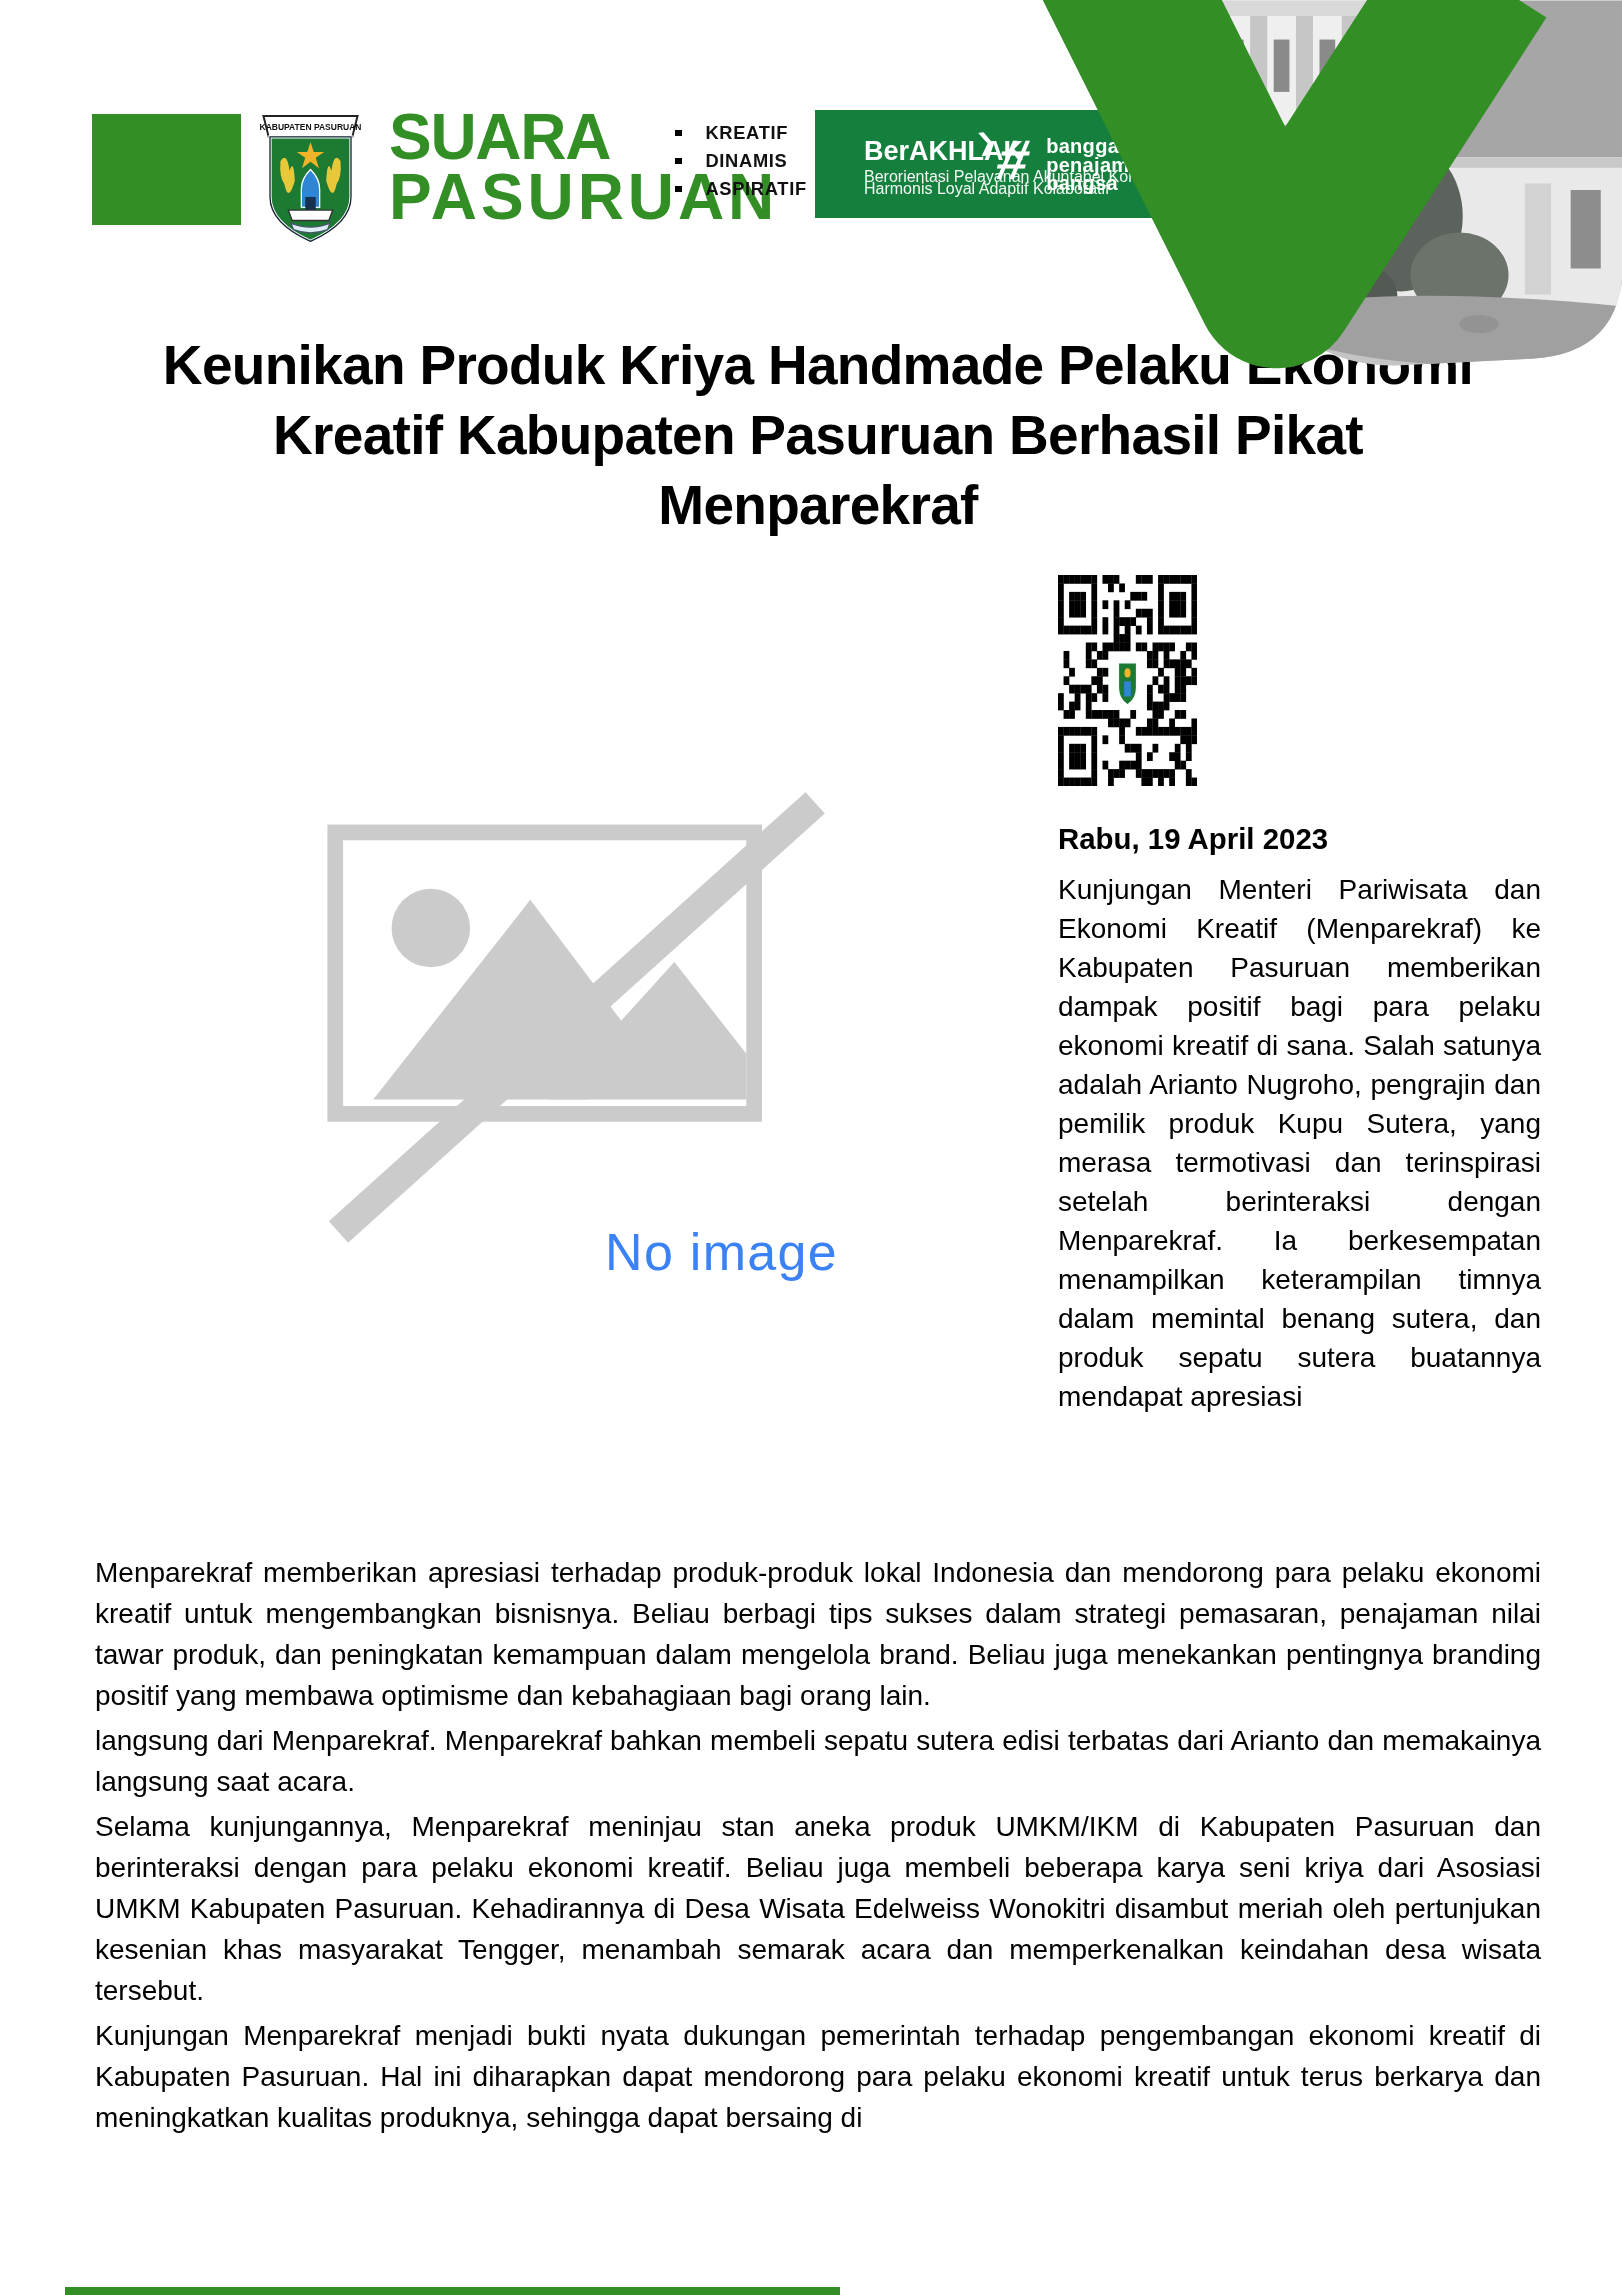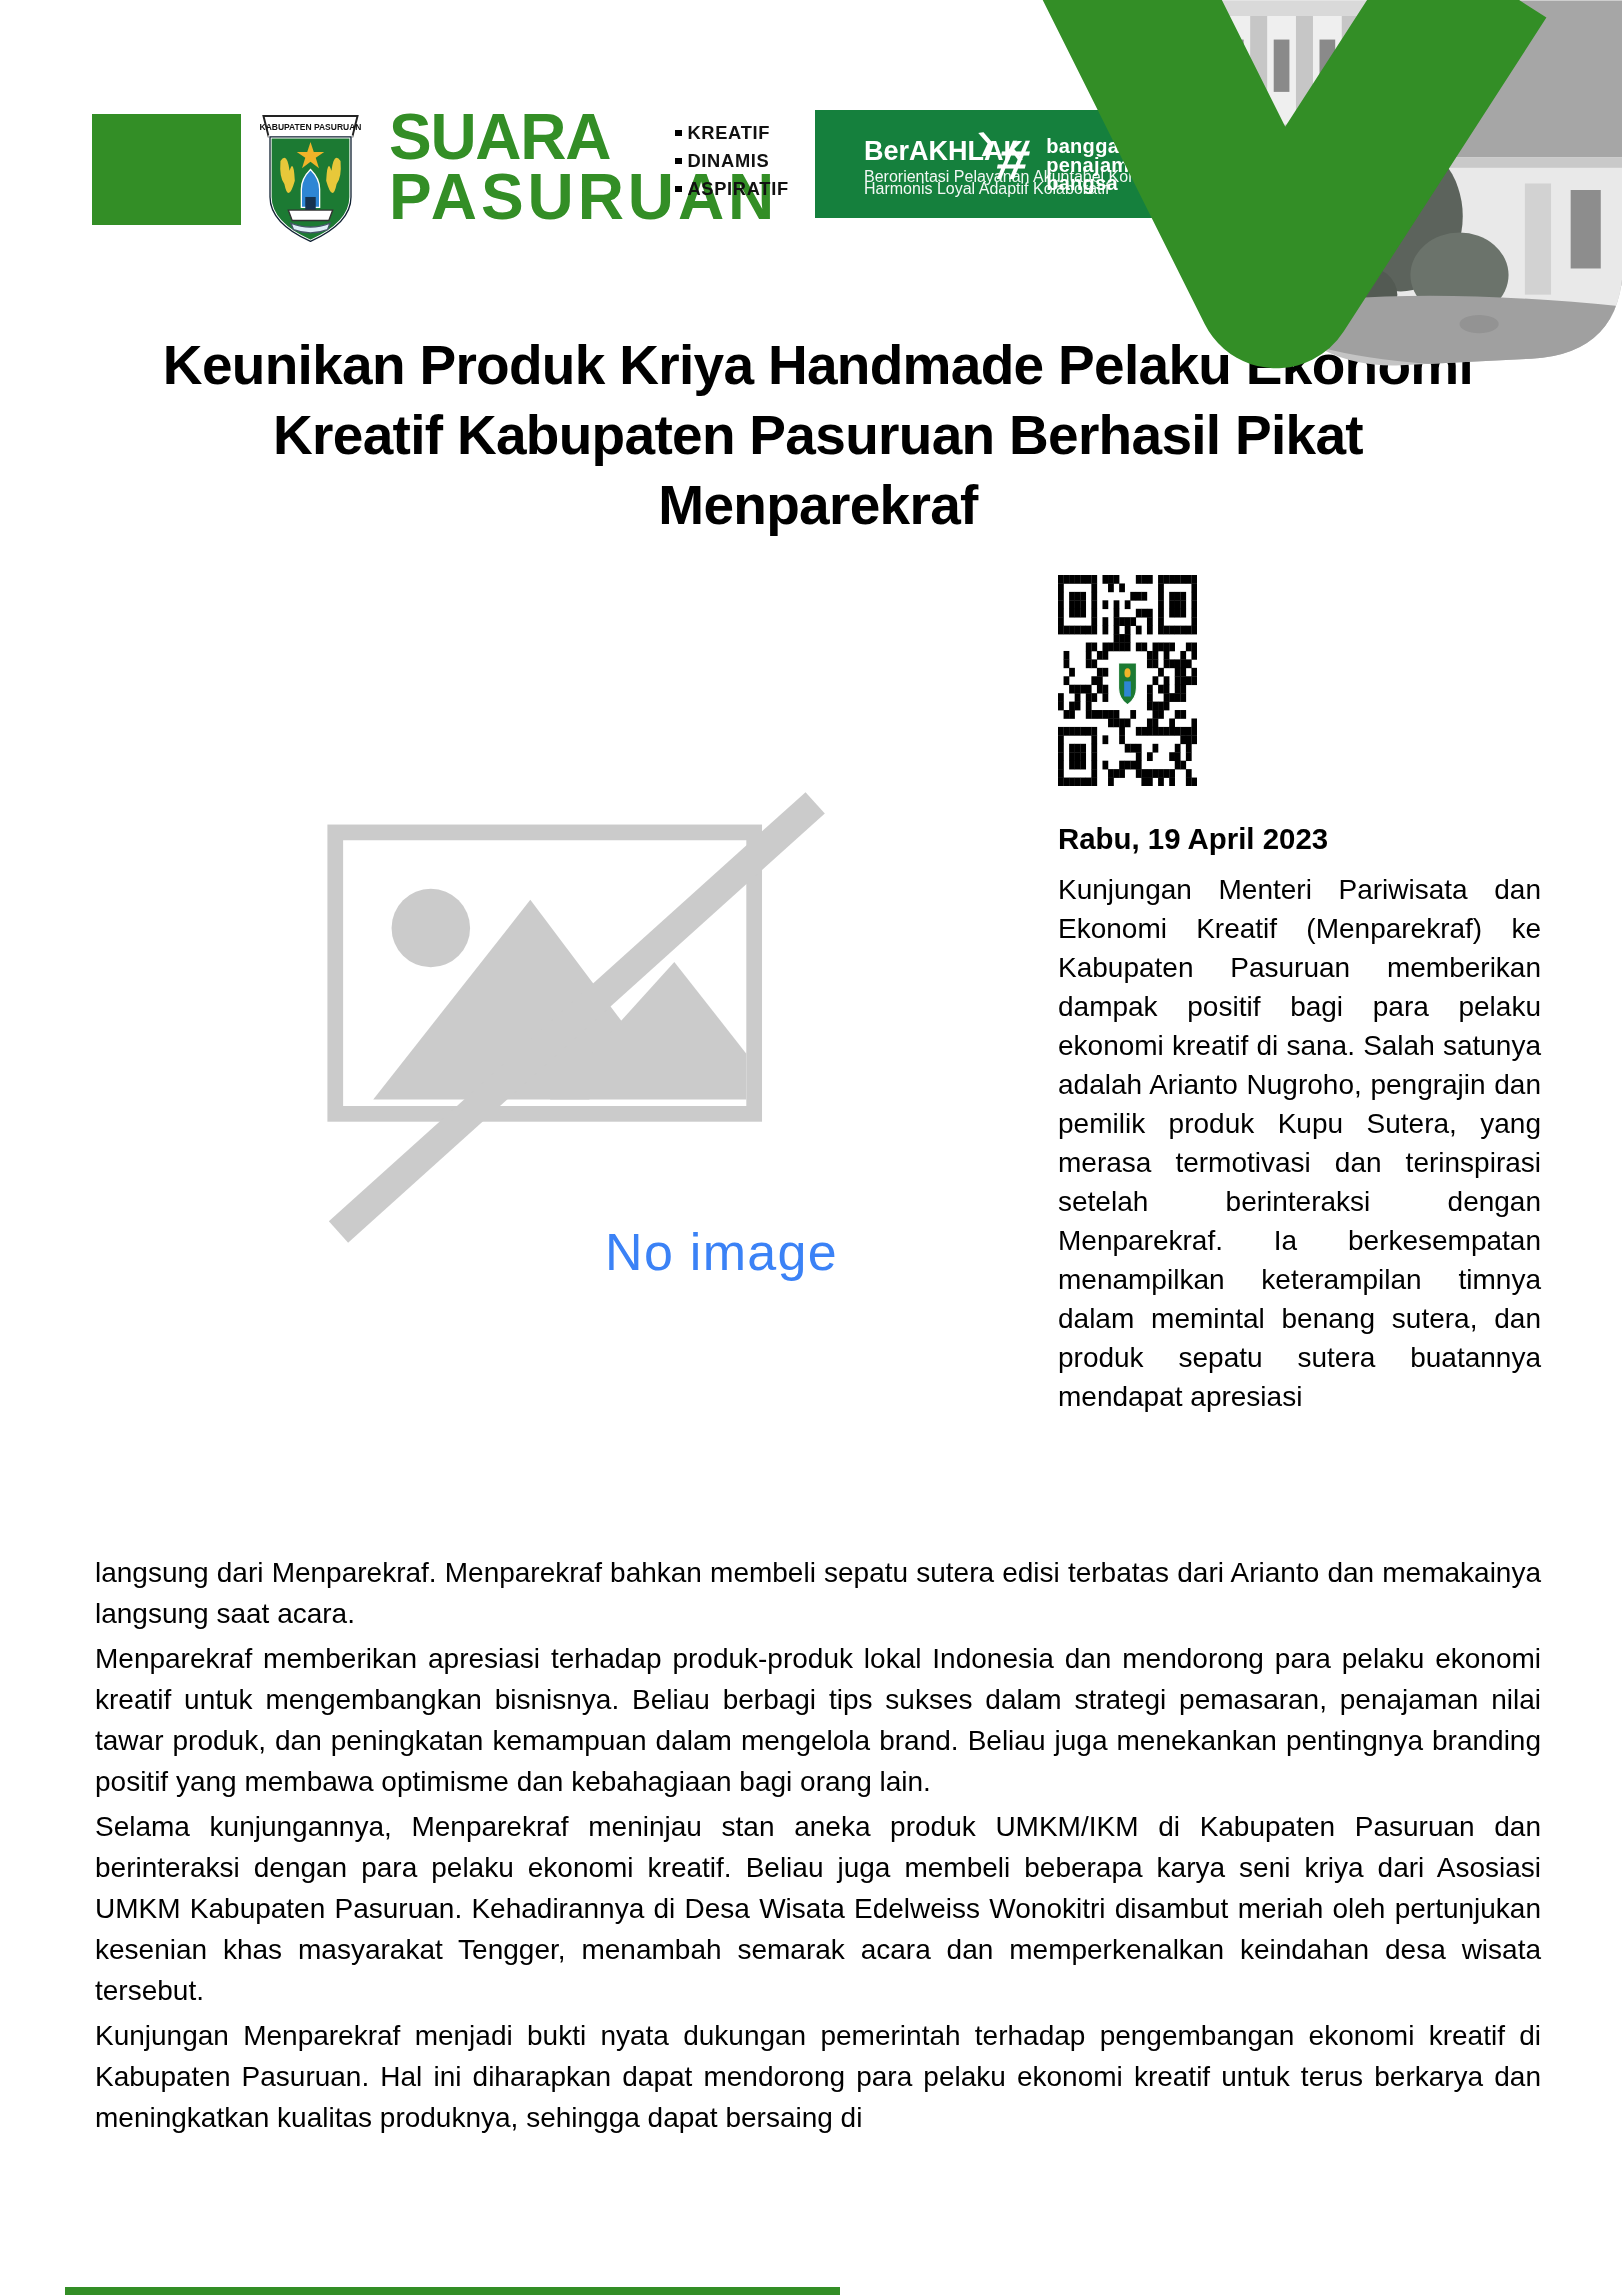--- a/index.html
+++ b/index.html
@@ -7,21 +7,21 @@
        font-family:"Liberation Sans","DejaVu Sans",sans-serif;color:#000;}
   .abs{position:absolute;}
 
   
   .green-block{left:92px;top:114px;width:149px;height:111px;background:#338e26;}
   .crest{left:254px;top:99px;width:113px;height:145px;}
   .brand{left:389px;top:105px;line-height:1;}
   .brand .l1{font-size:64px;font-weight:bold;color:#338e26;letter-spacing:-1.3px;}
   .brand .l2{font-size:64px;font-weight:bold;color:#338e26;letter-spacing:3.9px;margin-top:-3.9px;}
   .tagline{left:675px;top:122px;}
-  .tagline .row{display:flex;align-items:center;margin-bottom:5.9px;}
+  .tagline .row{display:flex;align-items:center;margin-bottom:5.9px;gap:18px;}
   .tagline .sq{width:6.5px;height:6.5px;background:#000;margin-right:5.9px;flex:0 0 auto;}
   .tagline .tx{font-size:18.3px;font-weight:bold;letter-spacing:0.7px;color:#111;}
 
   
   .band{left:815px;top:110px;width:592px;height:108px;background:#15803d;z-index:3;}
   .berakhlak{position:absolute;left:49px;top:26px;color:#fff;}
   .berakhlak .t{font-size:27px;font-weight:bold;letter-spacing:0px;}
   .berakhlak .s{font-size:16px;font-weight:400;line-height:11.8px;margin-top:3.9px;opacity:.95;}
   .arrow-glyph{position:absolute;left:161px;top:18.3px;color:#fff;font-size:23.6px;font-weight:bold;transform:rotate(-8deg);}
   .hashtag{position:absolute;left:182px;top:23.6px;color:#fff;display:flex;}
@@ -454,20 +454,20 @@
     <path d="M420,540 L610,330 L720,470 L720,540 Z"></path>
     <rect x="-20" y="420" width="980" height="44" transform="rotate(-42 430 440)"></rect>
   </g>
 </svg>
 <div class="abs noimage">No image</div>
 
 <div class="abs date">Rabu, 19 April 2023</div>
 <div class="abs leadcol">Kunjungan Menteri Pariwisata dan Ekonomi Kreatif (Menparekraf) ke Kabupaten Pasuruan memberikan dampak positif bagi para pelaku ekonomi kreatif di sana. Salah satunya adalah Arianto Nugroho, pengrajin dan pemilik produk Kupu Sutera, yang merasa termotivasi dan terinspirasi setelah berinteraksi dengan Menparekraf. Ia berkesempatan menampilkan keterampilan timnya dalam memintal benang sutera, dan produk sepatu sutera buatannya mendapat apresiasi</div>
 
 <div class="abs bodytext">
+  <p>Menparekraf memberikan apresiasi terhadap produk-produk lokal Indonesia dan mendorong para pelaku ekonomi kreatif untuk mengembangkan bisnisnya. Beliau berbagi tips sukses dalam strategi pemasaran, penajaman nilai tawar produk, dan peningkatan kemampuan dalam mengelola brand. Beliau juga menekankan pentingnya branding positif yang membawa optimisme dan kebahagiaan bagi orang lain.</p>
   <p>langsung dari Menparekraf. Menparekraf bahkan membeli sepatu sutera edisi terbatas dari Arianto dan memakainya langsung saat acara.</p>
-  <p>Menparekraf memberikan apresiasi terhadap produk-produk lokal Indonesia dan mendorong para pelaku ekonomi kreatif untuk mengembangkan bisnisnya. Beliau berbagi tips sukses dalam strategi pemasaran, penajaman nilai tawar produk, dan peningkatan kemampuan dalam mengelola brand. Beliau juga menekankan pentingnya branding positif yang membawa optimisme dan kebahagiaan bagi orang lain.</p>
   <p>Selama kunjungannya, Menparekraf meninjau stan aneka produk UMKM/IKM di Kabupaten Pasuruan dan berinteraksi dengan para pelaku ekonomi kreatif. Beliau juga membeli beberapa karya seni kriya dari Asosiasi UMKM Kabupaten Pasuruan. Kehadirannya di Desa Wisata Edelweiss Wonokitri disambut meriah oleh pertunjukan kesenian khas masyarakat Tengger, menambah semarak acara dan memperkenalkan keindahan desa wisata tersebut.</p>
   <p>Kunjungan Menparekraf menjadi bukti nyata dukungan pemerintah terhadap pengembangan ekonomi kreatif di Kabupaten Pasuruan. Hal ini diharapkan dapat mendorong para pelaku ekonomi kreatif untuk terus berkarya dan meningkatkan kualitas produknya, sehingga dapat bersaing di</p>
 </div>
 
 <div class="abs footer-bar"></div>
 
 
 </body></html>

